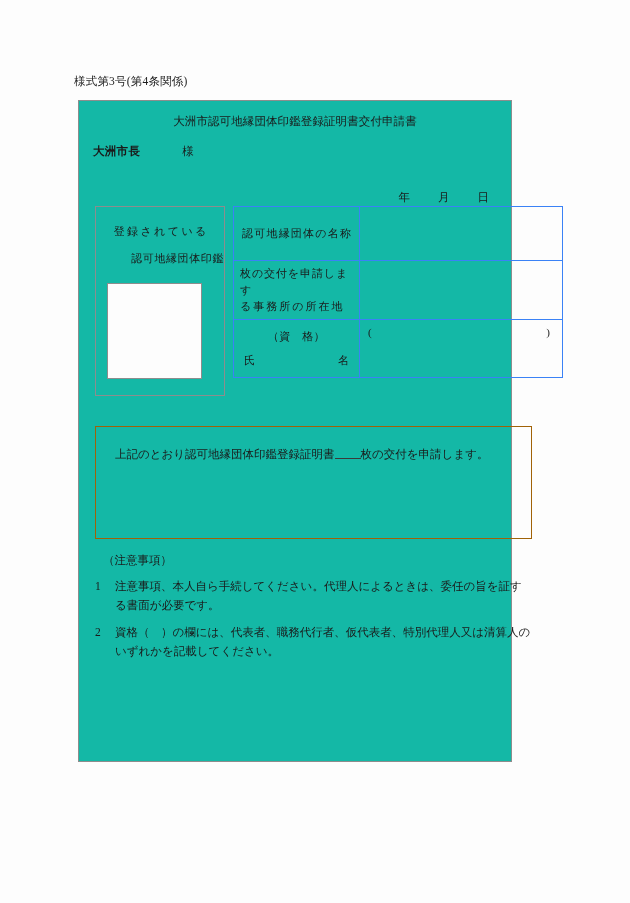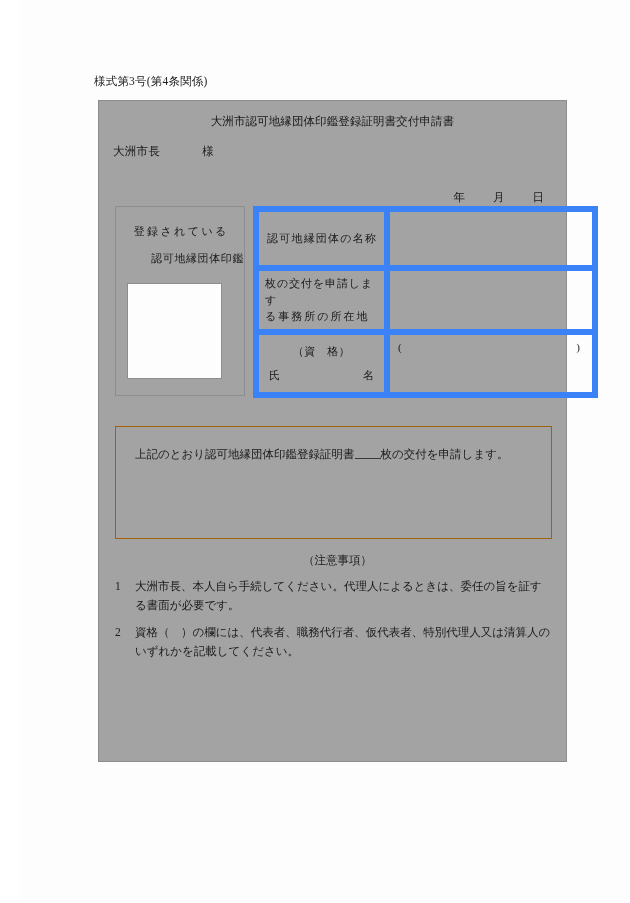--- a/index.html
+++ b/index.html
@@ -13,43 +13,42 @@
     position: relative;
     font-family: "Liberation Serif", "DejaVu Serif", serif;
     color: #1a1a1a;
     overflow: hidden;
   }
 
   .page {
     position: absolute;
     inset: 0;
     background: #fdfdfd;
-    margin-left: 20px;
   }
 
   
   .form-no {
     position: absolute;
     left: 74px;
     top: 74px;
     font-size: 11.5px;
     letter-spacing: 0.2px;
     white-space: nowrap;
   }
 
   
   .outer-frame {
     position: absolute;
     left: 78px;
     top: 100px;
-    width: 469px;
+    width: 434px;
     height: 662px;
     border: 1px solid #8d8d8d;
     box-sizing: border-box;
-    background: #a3a3a3;
+    background: #14b8a6;
   }
 
   
   .doc-title {
     position: absolute;
     left: 0;
     top: 13px;
     width: 100%;
     text-align: center;
     font-size: 11.5px;
@@ -58,21 +57,21 @@
   }
 
   
   .addressee {
     position: absolute;
     left: 14px;
     top: 43px;
     font-size: 11.5px;
     white-space: nowrap;
   }
-  .addressee .name { letter-spacing: 0.3px; }
+  .addressee .name { letter-spacing: 0.3px; font-weight: bold; }
   .addressee .honorific { display: inline-block; margin-left: 42px; }
 
   
   .date-line {
     position: absolute;
     right: 22px;
     top: 89px;
     font-size: 11.5px;
     white-space: nowrap;
   }
@@ -125,21 +124,21 @@
   .info-table {
     position: absolute;
     left: 154px;
     top: 105px;
     width: 299px;
     border-collapse: collapse;
     table-layout: fixed;
     font-size: 11px;
   }
   .info-table td {
-    border: 6px solid #3b82f6;
+    border: 1px solid #3b82f6;
     padding: 0;
     vertical-align: middle;
   }
   .info-table td.label {
     width: 113px;
     padding: 4px 6px;
     line-height: 1.5;
   }
   .info-table td.value {
     width: 186px;
@@ -241,21 +240,20 @@
   .notes {
     position: absolute;
     left: 16px;
     top: 452px;
     width: 437px;
     font-size: 11.5px;
   }
   .notes-title {
     margin-left: 8px;
     white-space: nowrap;
-    text-align: center;
   }
   .note-item {
     position: relative;
     margin-top: 9px;
     padding-left: 20px;
     line-height: 1.62;
   }
   .note-num {
     position: absolute;
     left: 0;
@@ -324,21 +322,21 @@
     <div class="apply-box">
       <div class="apply-stmt">
         <span>上記のとおり認可地縁団体印鑑登録証明書</span><span class="blank"></span><span>枚の交付を申請します。</span>
       </div>
     </div>
 
     <div class="notes">
       <div class="notes-title">（注意事項）</div>
       <div class="note-item">
         <span class="note-num">1</span>
-        <span class="note-text">大洲市長、本人自ら手続してください。代理人によるときは、委任の旨を証する書面が必要です。</span>
+        <span class="note-text">注意事項、本人自ら手続してください。代理人によるときは、委任の旨を証する書面が必要です。</span>
       </div>
       <div class="note-item">
         <span class="note-num">2</span>
         <span class="note-text">資格（　）の欄には、代表者、職務代行者、仮代表者、特別代理人又は清算人のいずれかを記載してください。</span>
       </div>
     </div>
 
   </div>
 </div>
 

